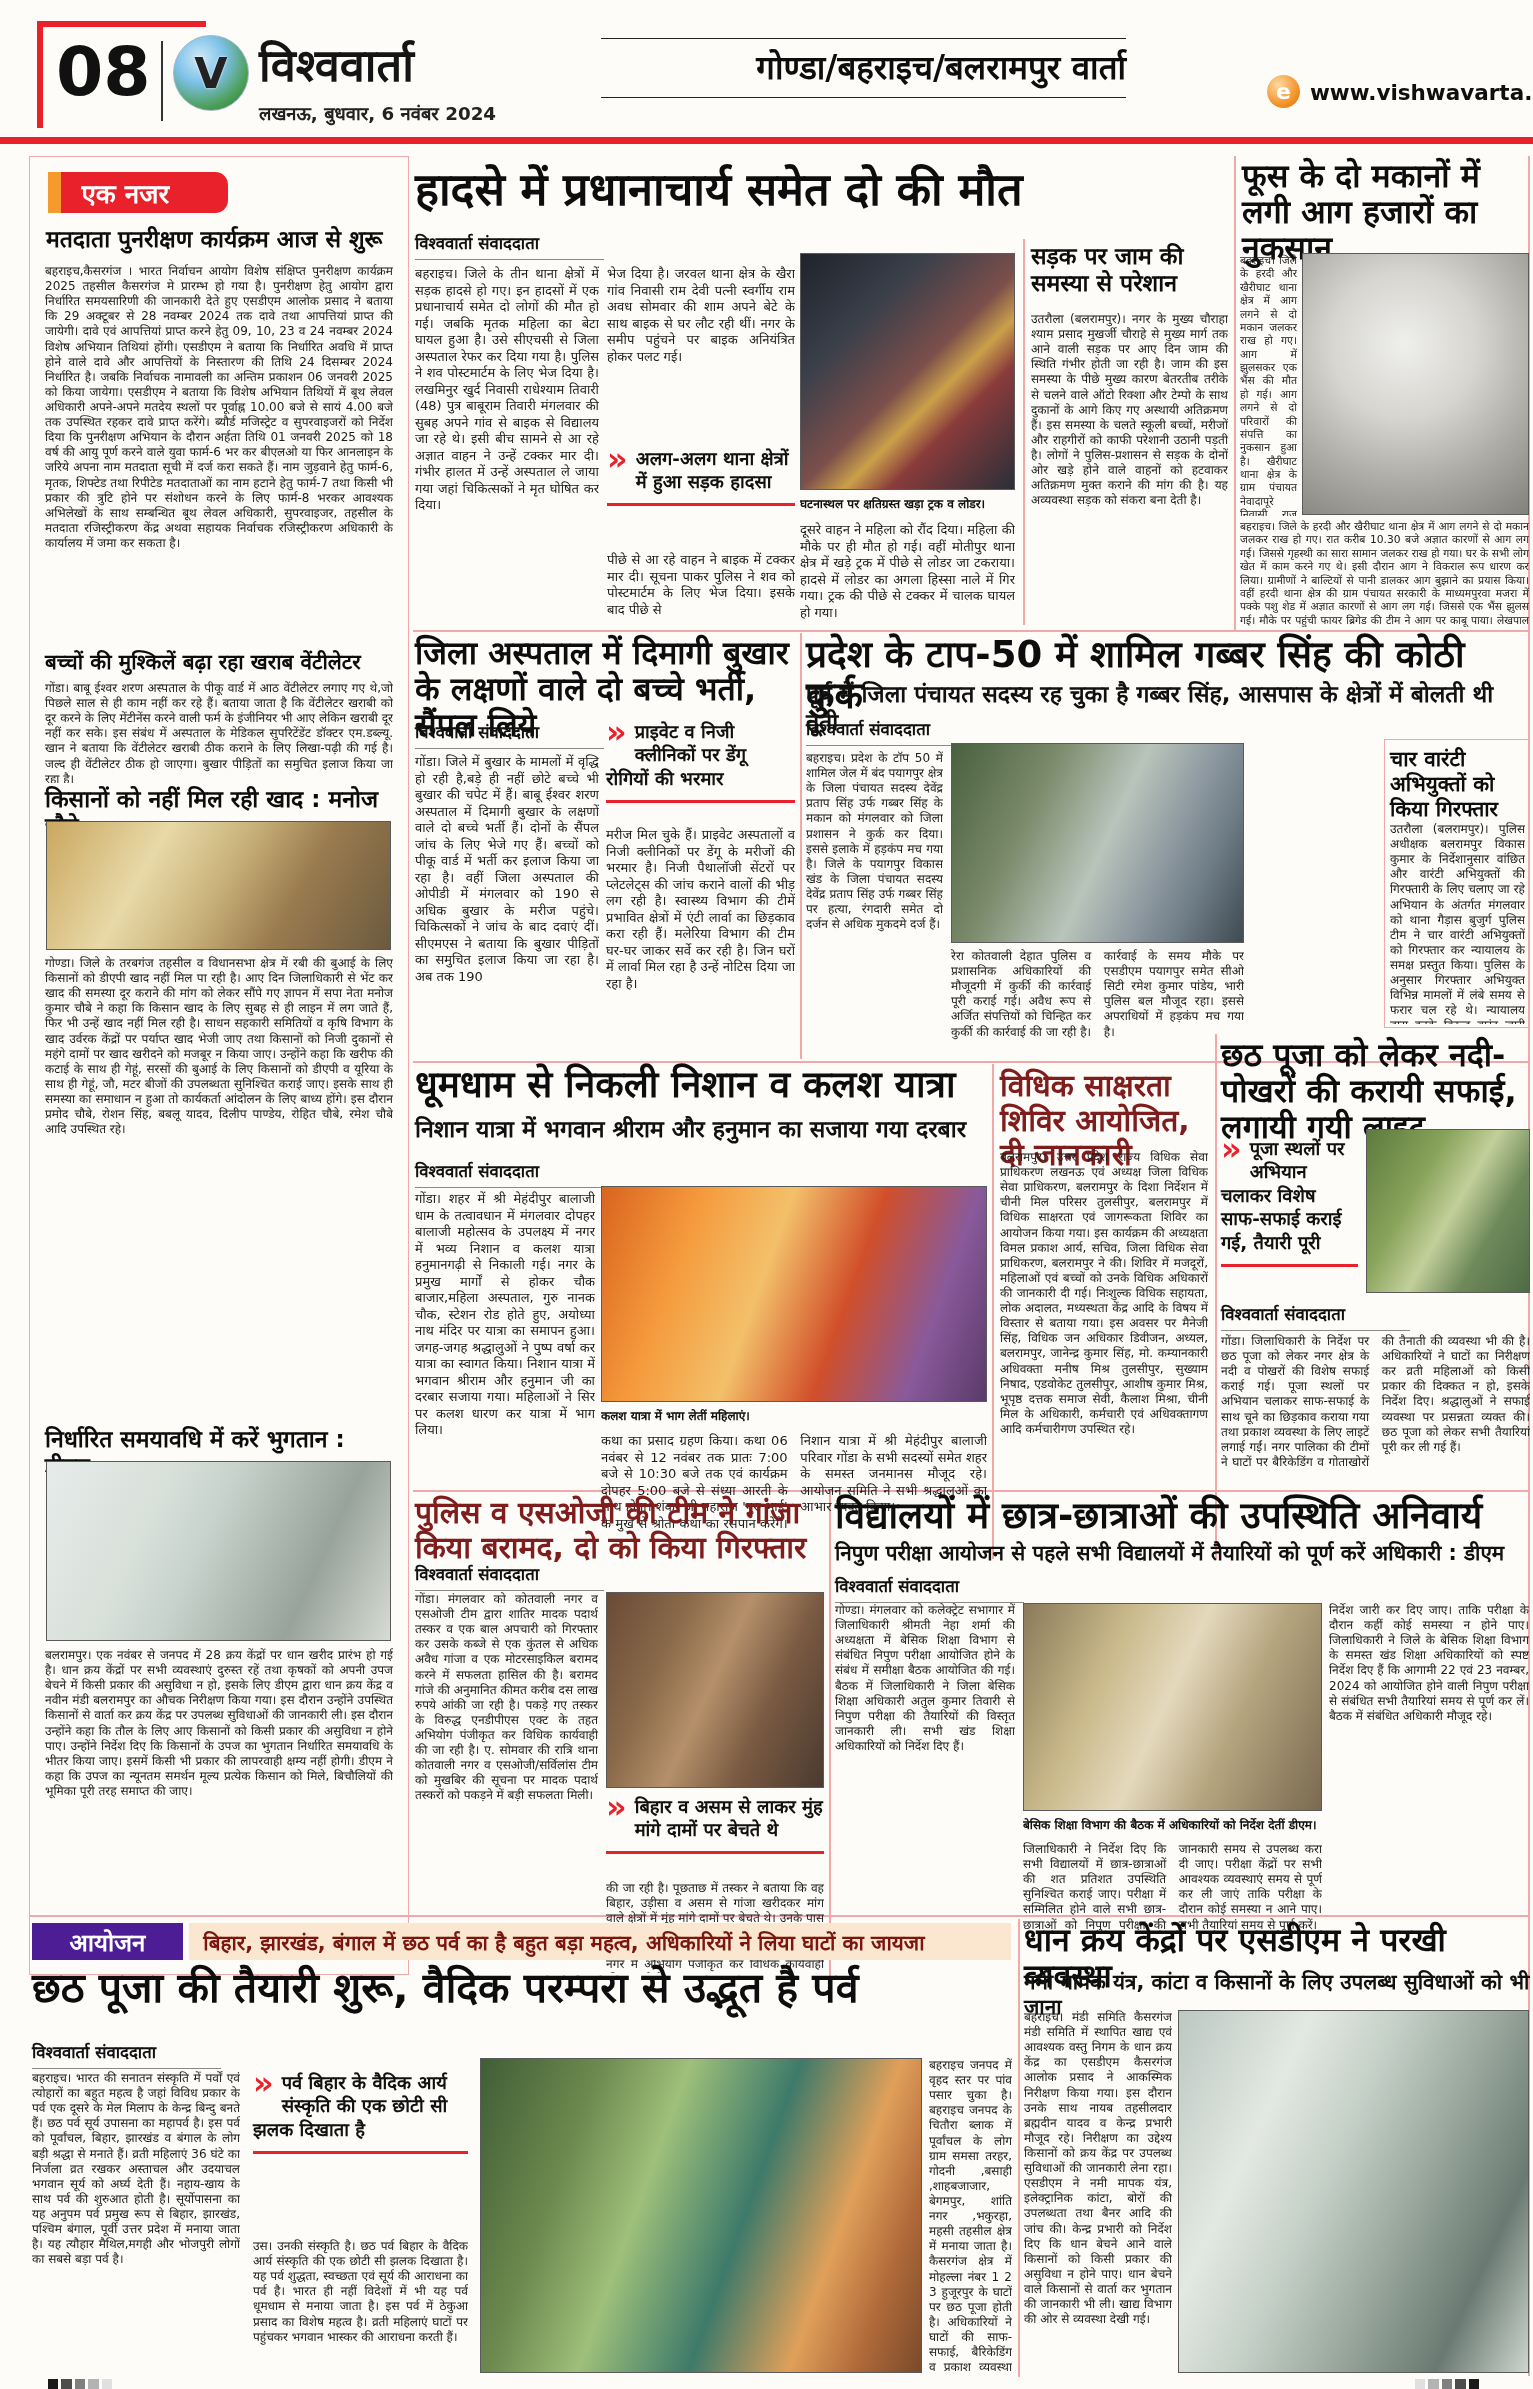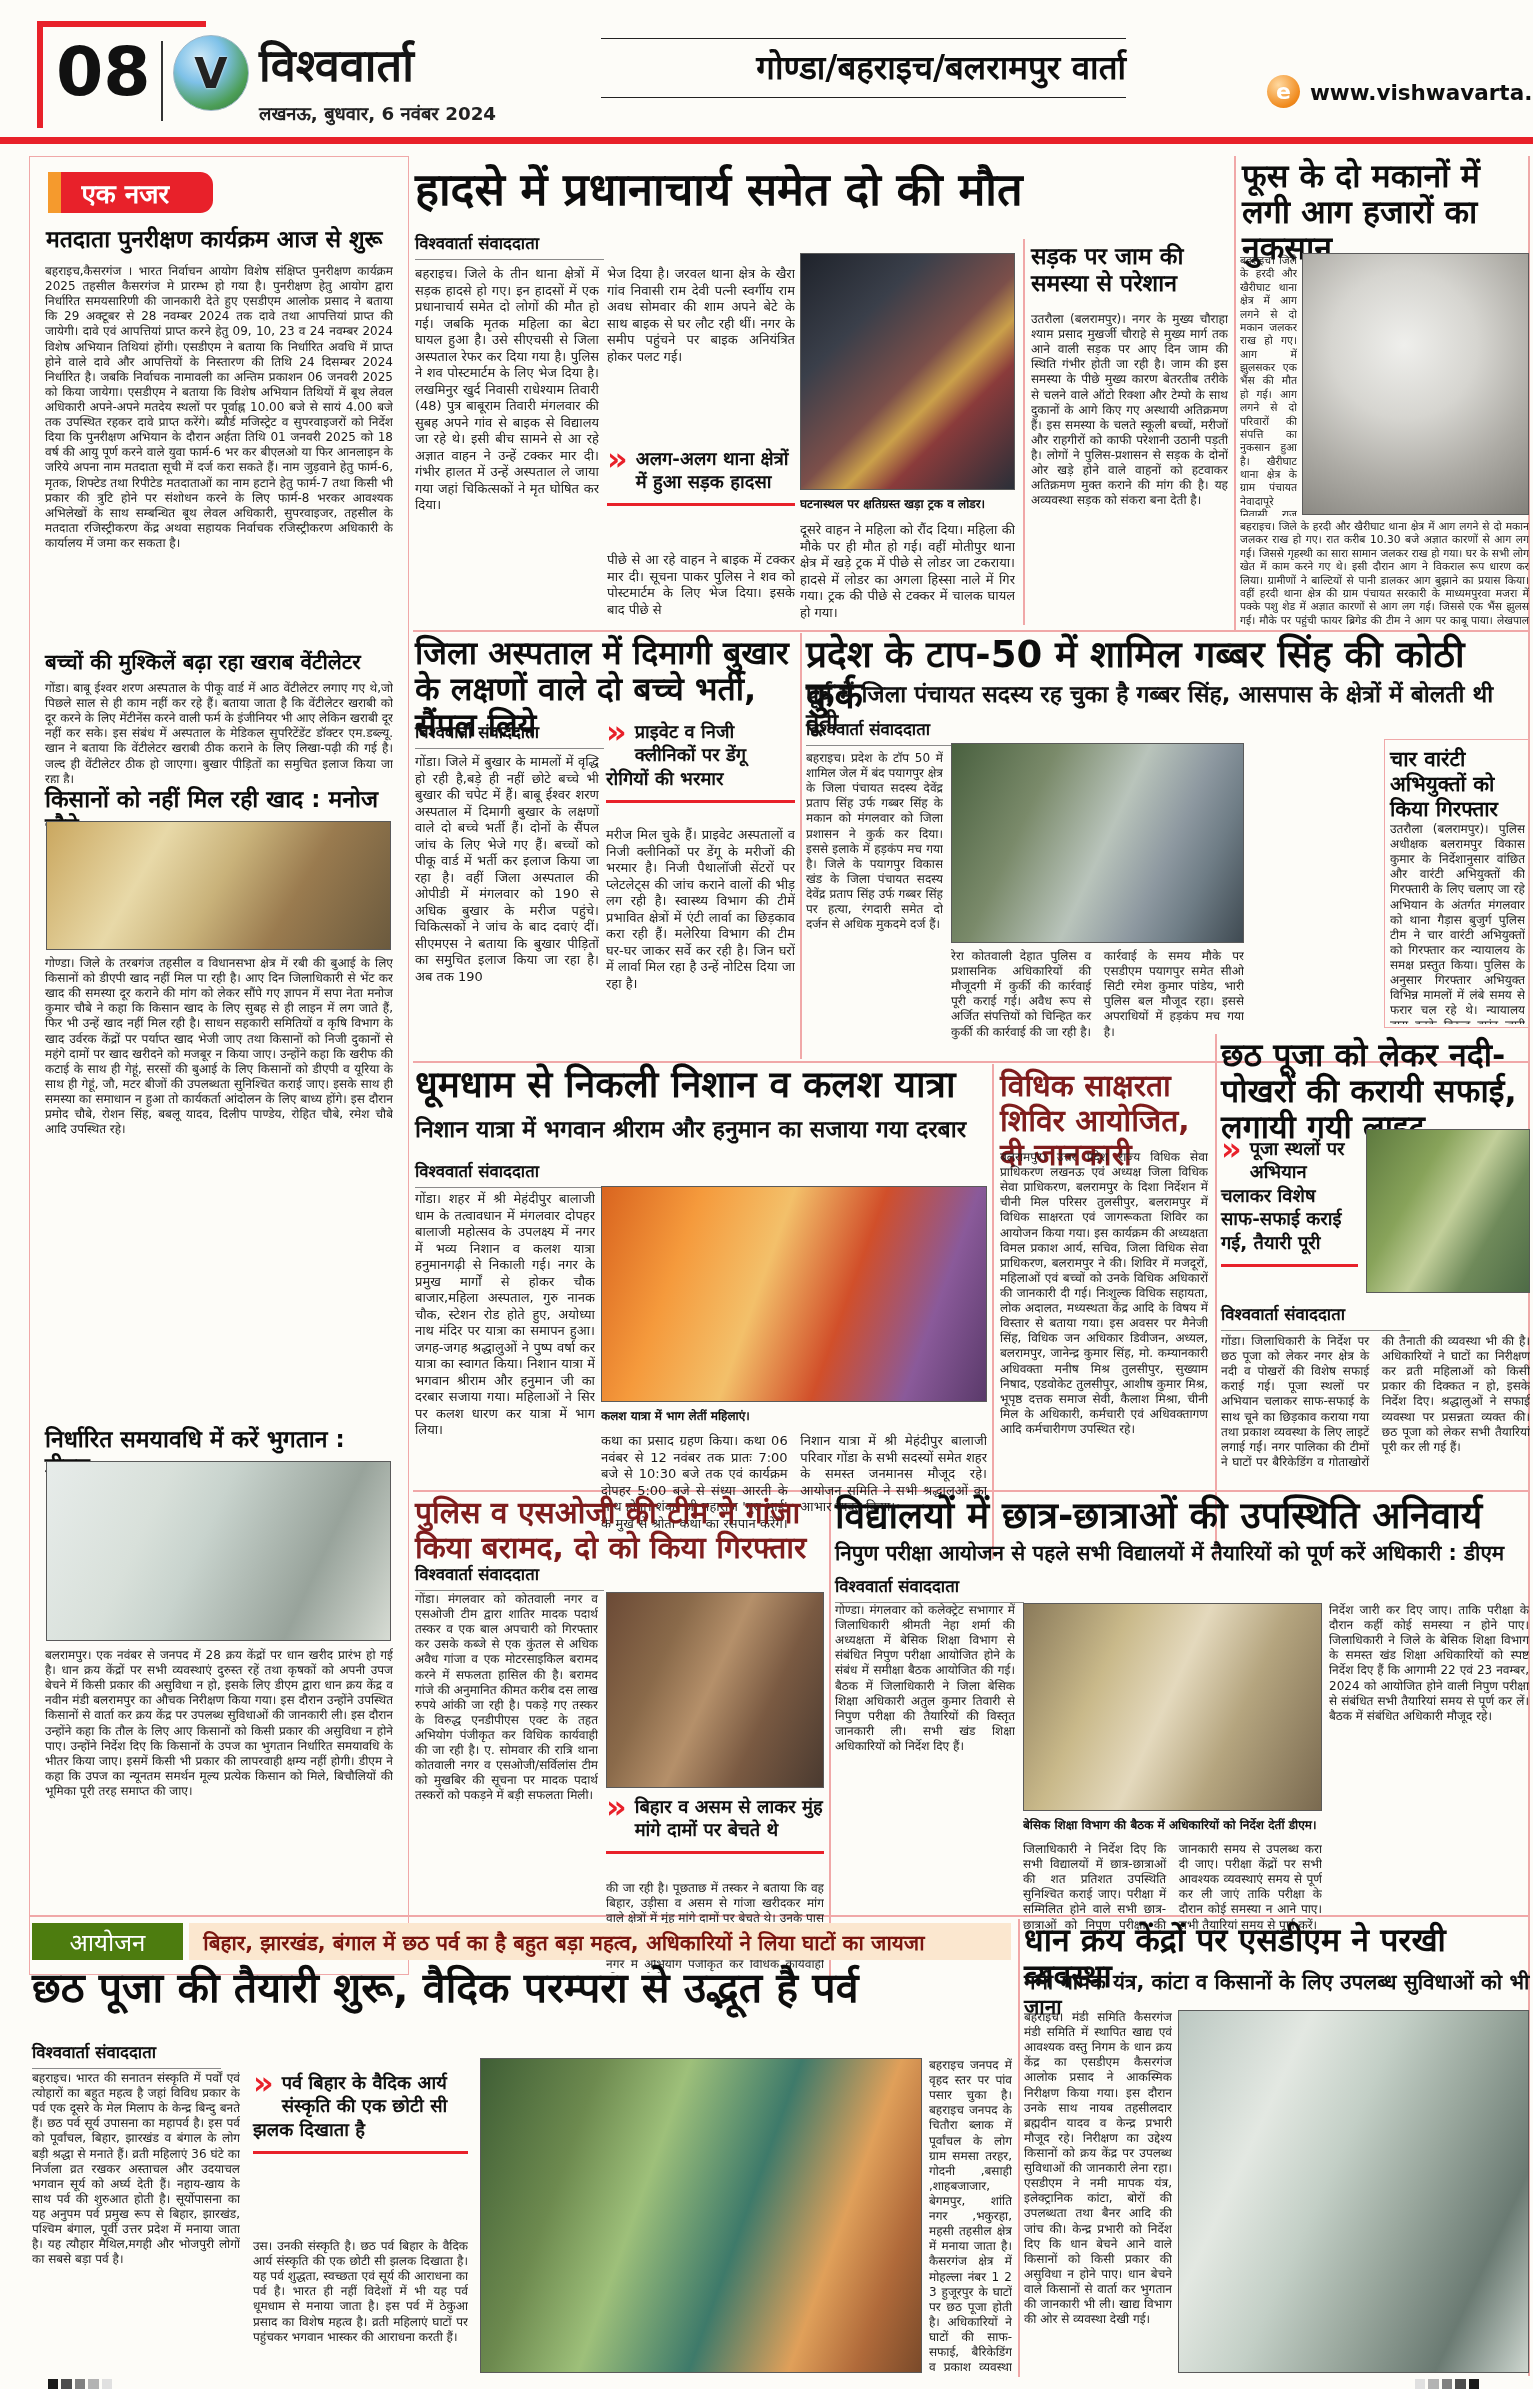--- a/index.html
+++ b/index.html
@@ -40,21 +40,21 @@
   .website{font-size:21.5px;font-weight:700;color:#0f0f0f;}
   .globe{border-radius:50%;background:radial-gradient(circle at 35% 30%,#cfe9f7 0%,#7ec1e8 35%,#4c9e57 70%,#2e6e3a 100%);
          display:flex;align-items:center;justify-content:center;border:0.8px solid #9fb8c8;}
   .globe span{font-size:43px;font-weight:700;color:#222;text-shadow:0 0 2.4px #fff;}
   .elogo{border-radius:50%;background:radial-gradient(circle at 35% 30%,#ffd9a0,#f08a1d 70%,#d86f10);
          display:flex;align-items:center;justify-content:center;}
   .elogo span{color:#fff;font-weight:700;font-size:22px;line-height:1;}
   .banner{background:#e8212a;border-radius:0 12.7px 12.7px 0;display:flex;align-items:center;}
   .banner .tab{width:12.7px;height:100%;background:#f59a2d;}
   .banner .bt{color:#fff;font-size:26px;font-weight:700;padding-left:20.7px;}
-  .tag-red{background:#4d7c0f;color:#fff;font-size:24px;font-weight:400;display:flex;align-items:center;justify-content:center;}
+  .tag-red{background:#4c1d95;color:#fff;font-size:24px;font-weight:700;display:flex;align-items:center;justify-content:center;}
   .band-cream{background:#fbe7cf;color:#7a150f;font-size:20.7px;font-weight:700;display:flex;align-items:center;padding-left:14.3px;}
   .mark{width:10.3px;height:10.3px;display:inline-block;margin-right:3.2px;}
 </style>
 </head>
 <body>
 
 <div class="page">
 
   <div class="abs red-rule" style="left:37px;top:20.7px;width:169px;height:6.4px;"></div>
   <div class="abs red-rule" style="left:37px;top:20.7px;width:6.4px;height:107px;"></div>
@@ -79,21 +79,21 @@
   <div class="abs vrule" style="left:800px;top:633px;height:426px;"></div>
   <div class="abs" style="left:1384px;top:739px;width:146px;height:289px;border:1.6px solid #f0a8a8;"></div>
   <div class="abs hrule" style="left:413px;top:1061px;width:1116px;"></div>
   <div class="abs vrule" style="left:992px;top:1064px;height:495px;"></div>
   <div class="abs vrule" style="left:1215px;top:1034px;height:525px;"></div>
   <div class="abs hrule" style="left:413px;top:1490px;width:1116px;"></div>
   <div class="abs vrule" style="left:829px;top:1493px;height:485px;"></div>
   <div class="abs hrule" style="left:29px;top:1915px;width:1501px;"></div>
   <div class="abs vrule" style="left:1018px;top:1919px;height:458px;"></div>
 
-  <div class="abs banner" style="left:48px;top:172px;width:165px;height:41px;">
+  <div class="abs banner" style="left:48px;top:172px;width:180px;height:41px;">
     <div class="tab"></div>
     <div class="bt">एक नजर</div>
   </div>
   <div class="abs h-sm" style="left:46px;top:226px;width:347px;">मतदाता पुनरीक्षण कार्यक्रम आज से शुरू</div>
   <div class="abs body-sm clip" style="left:45px;top:264px;width:348px;height:380px;">बहराइच,कैसरगंज । भारत निर्वाचन आयोग विशेष संक्षिप्त पुनरीक्षण कार्यक्रम 2025 तहसील कैसरगंज मे प्रारम्भ हो गया है। पुनरीक्षण हेतु आयोग द्वारा निर्धारित समयसारिणी की जानकारी देते हुए एसडीएम आलोक प्रसाद ने बताया कि 29 अक्टूबर से 28 नवम्बर 2024 तक दावे तथा आपत्तियां प्राप्त की जायेगी। दावे एवं आपत्तियां प्राप्त करने हेतु 09, 10, 23 व 24 नवम्बर 2024 विशेष अभियान तिथियां होंगी। एसडीएम ने बताया कि निर्धारित अवधि में प्राप्त होने वाले दावे और आपत्तियों के निस्तारण की तिथि 24 दिसम्बर 2024 निर्धारित है। जबकि निर्वाचक नामावली का अन्तिम प्रकाशन 06 जनवरी 2025 को किया जायेगा। एसडीएम ने बताया कि विशेष अभियान तिथियों में बूथ लेवल अधिकारी अपने-अपने मतदेय स्थलों पर पूर्वाह्न 10.00 बजे से सायं 4.00 बजे तक उपस्थित रहकर दावे प्राप्त करेंगे। ब्यौर्ड मजिस्ट्रेट व सुपरवाइजरों को निर्देश दिया कि पुनरीक्षण अभियान के दौरान अर्हता तिथि 01 जनवरी 2025 को 18 वर्ष की आयु पूर्ण करने वाले युवा फार्म-6 भर कर बीएलओ या फिर आनलाइन के जरिये अपना नाम मतदाता सूची में दर्ज करा सकते हैं। नाम जुड़वाने हेतु फार्म-6, मृतक, शिफ्टेड तथा रिपीटेड मतदाताओं का नाम हटाने हेतु फार्म-7 तथा किसी भी प्रकार की त्रुटि होने पर संशोधन करने के लिए फार्म-8 भरकर आवश्यक अभिलेखों के साथ सम्बन्धित बूथ लेवल अधिकारी, सुपरवाइजर, तहसील के मतदाता रजिस्ट्रीकरण केंद्र अथवा सहायक निर्वाचक रजिस्ट्रीकरण अधिकारी के कार्यालय में जमा कर सकता है।</div>
 
   <div class="abs h-xs" style="left:45px;top:650px;width:348px;">बच्चों की मुश्किलें बढ़ा रहा खराब वेंटीलेटर</div>
   <div class="abs body-sm clip" style="left:45px;top:681px;width:348px;height:102px;">गोंडा। बाबू ईश्वर शरण अस्पताल के पीकू वार्ड में आठ वेंटीलेटर लगाए गए थे,जो पिछले साल से ही काम नहीं कर रहे हैं। बताया जाता है कि वेंटीलेटर खराबी को दूर करने के लिए मेंटीनेंस करने वाली फर्म के इंजीनियर भी आए लेकिन खराबी दूर नहीं कर सके। इस संबंध में अस्पताल के मेडिकल सुपरिटेंडेंट डॉक्टर एम.डब्ल्यू. खान ने बताया कि वेंटीलेटर खराबी ठीक कराने के लिए लिखा-पढ़ी की गई है। जल्द ही वेंटीलेटर ठीक हो जाएगा। बुखार पीड़ितों का समुचित इलाज किया जा रहा है।</div>
 
   <div class="abs h-sm" style="left:45px;top:786px;width:348px;">किसानों को नहीं मिल रही खाद : मनोज चौबे</div>

